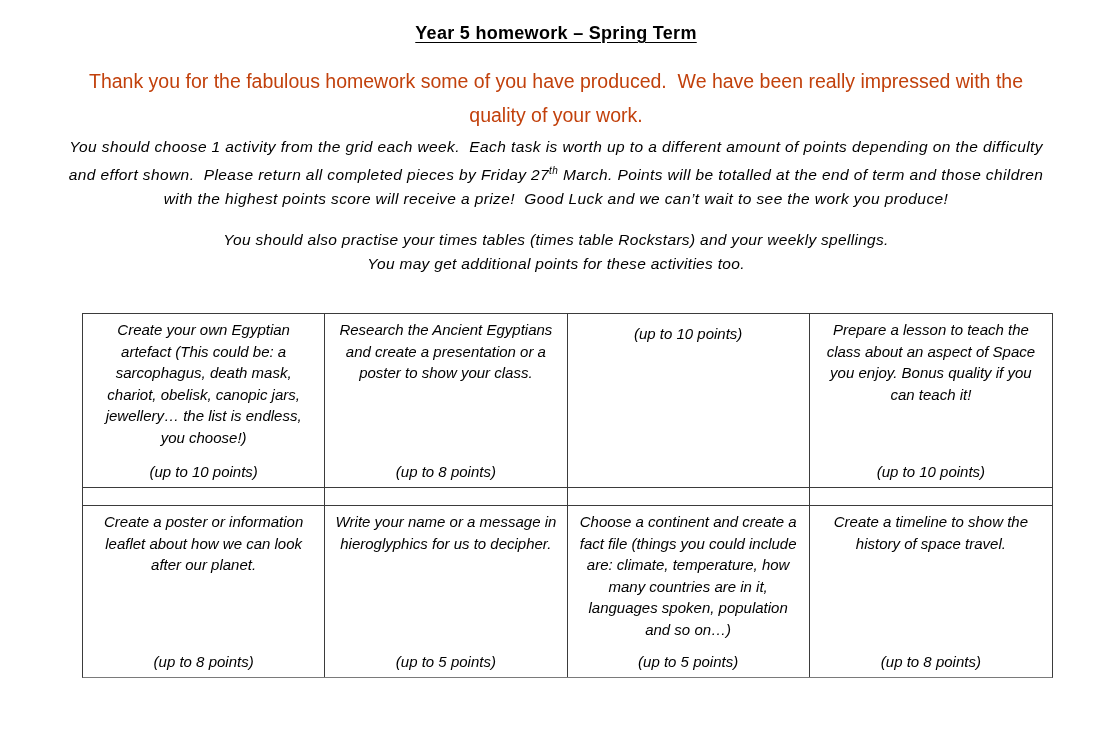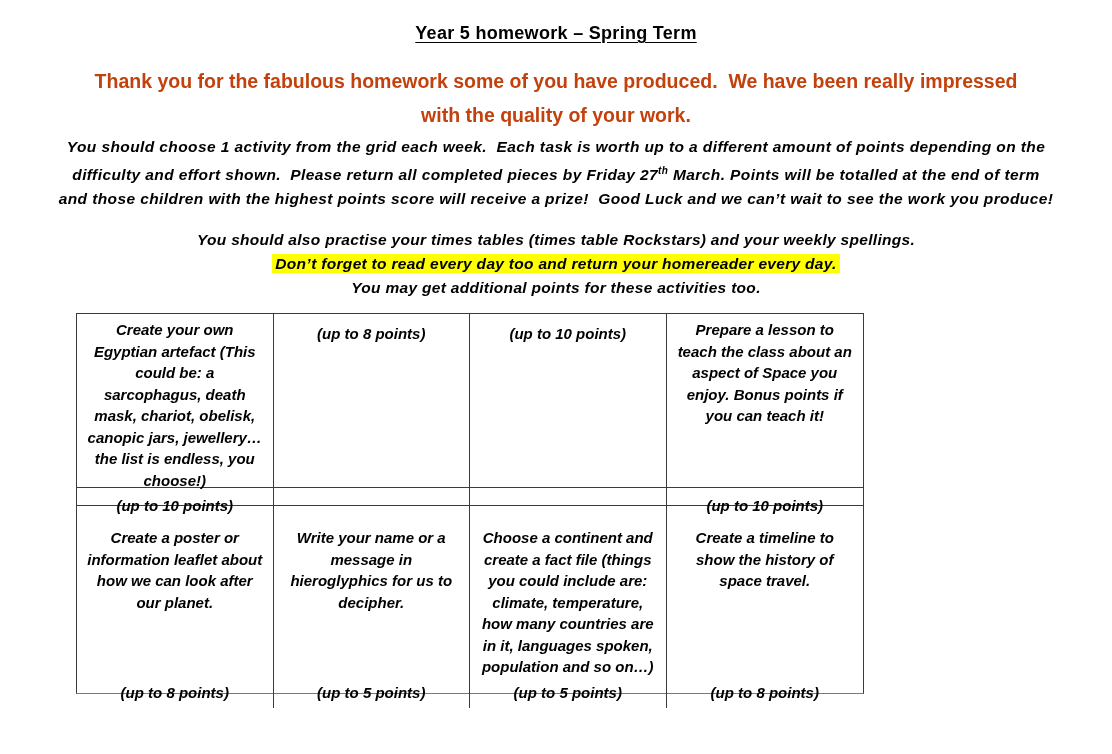--- a/index.html
+++ b/index.html
@@ -1,15 +1,15 @@
 <!DOCTYPE html>
 <html><head>
 <meta charset="utf-8">
 <style>
-  * { margin: 0; padding: 0; box-sizing: border-box; font-weight: bold; }
+  * { margin: 0; padding: 0; box-sizing: border-box; }
   html, body {
     width: 1112px; height: 754px;
     background: #ffffff;
     color: #000000;
     font-family: "Liberation Sans", sans-serif;
     overflow: hidden;
   }
   .page { padding-top: 21px; position: relative; width: 1112px; height: 754px; }
 
   .prewrap { white-space: pre-wrap; }
@@ -48,32 +48,32 @@
     font-style: italic;
     font-size: 15.5px;
     line-height: 24px;
     letter-spacing: 0.3px;
   }
   .notes .line { margin: 0; }
   .hl { background: #ffff00; padding: 1px 3px; }
 
   .activity-grid {
     position: absolute;
-    left: 76px; top: 313px;
-    width: 788px;
+    left: 82px; top: 313px;
+    width: 971px;
     border: 1px solid #3b3b3b;
     border-bottom-color: #7a7a7a;
   }
   .grid-row {
     display: grid;
     grid-template-columns: repeat(4, 1fr);
   }
   .grid-row.main-top   { height: 174px; border-bottom: 1px solid #3b3b3b; }
   .grid-row.spacer-row { height: 18px;  border-bottom: 1px solid #3b3b3b; }
-  .grid-row.main-bottom{ height: 171px; margin-top: 16px; }
+  .grid-row.main-bottom{ height: 171px; }
   .cell {
     border-right: 1px solid #3b3b3b;
     padding: 5px 9px 5px 9px;
     display: flex;
     flex-direction: column;
     justify-content: space-between;
     text-align: center;
     font-style: italic;
     font-size: 15px;
     line-height: 21.5px;
@@ -91,41 +91,39 @@
   <h1 class="doc-title">
     <span class="underlined">Year 5 homework – Spring Term</span>
   </h1>
 
   <p class="thanks prewrap">Thank you for the fabulous homework some of you have produced.  We have been really impressed with the quality of your work.</p>
 
   <p class="intro prewrap"><span>You should choose 1 activity from the grid each week.  Each task is worth up to a different amount of points depending on the difficulty and effort shown.  Please return all completed pieces by Friday 27</span><sup>th</sup><span> March. Points will be totalled at the end of term and those children with the highest points score will receive a prize!  Good Luck and we can’t wait to see the work you produce!</span></p>
 
   <div class="notes">
     <p class="line prewrap">You should also practise your times tables (times table Rockstars) and your weekly spellings.</p>
-    <p class="line">
-      <span class="hl prewrap">Don’t forget to read every day too and return your homereader every day.</span>
-    </p>
     <p class="line prewrap">You may get additional points for these activities too.</p>
   </div>
 
   <div class="activity-grid">
 
     <div class="grid-row main-top">
       <div class="cell">
         <div class="desc prewrap">Create your own Egyptian artefact (This could be: a sarcophagus, death mask, chariot, obelisk, canopic jars, jewellery… the list is endless, you choose!)</div>
         <div class="points prewrap">(up to 10 points)</div>
       </div>
       <div class="cell">
+        <div class="desc prewrap">Research the Ancient Egyptians and create a presentation or a poster to show your class.</div>
         <div class="points prewrap">(up to 8 points)</div>
       </div>
       <div class="cell">
         <div class="points prewrap">(up to 10 points)</div>
       </div>
       <div class="cell">
-        <div class="desc prewrap">Prepare a lesson to teach the class about an aspect of Space you enjoy. Bonus points if you can teach it!</div>
+        <div class="desc prewrap">Prepare a lesson to teach the class about an aspect of Space you enjoy. Bonus quality if you can teach it!</div>
         <div class="points prewrap">(up to 10 points)</div>
       </div>
     </div>
 
     <div class="grid-row spacer-row">
       <div class="spacer-cell"></div>
       <div class="spacer-cell"></div>
       <div class="spacer-cell"></div>
       <div class="spacer-cell"></div>
     </div>

